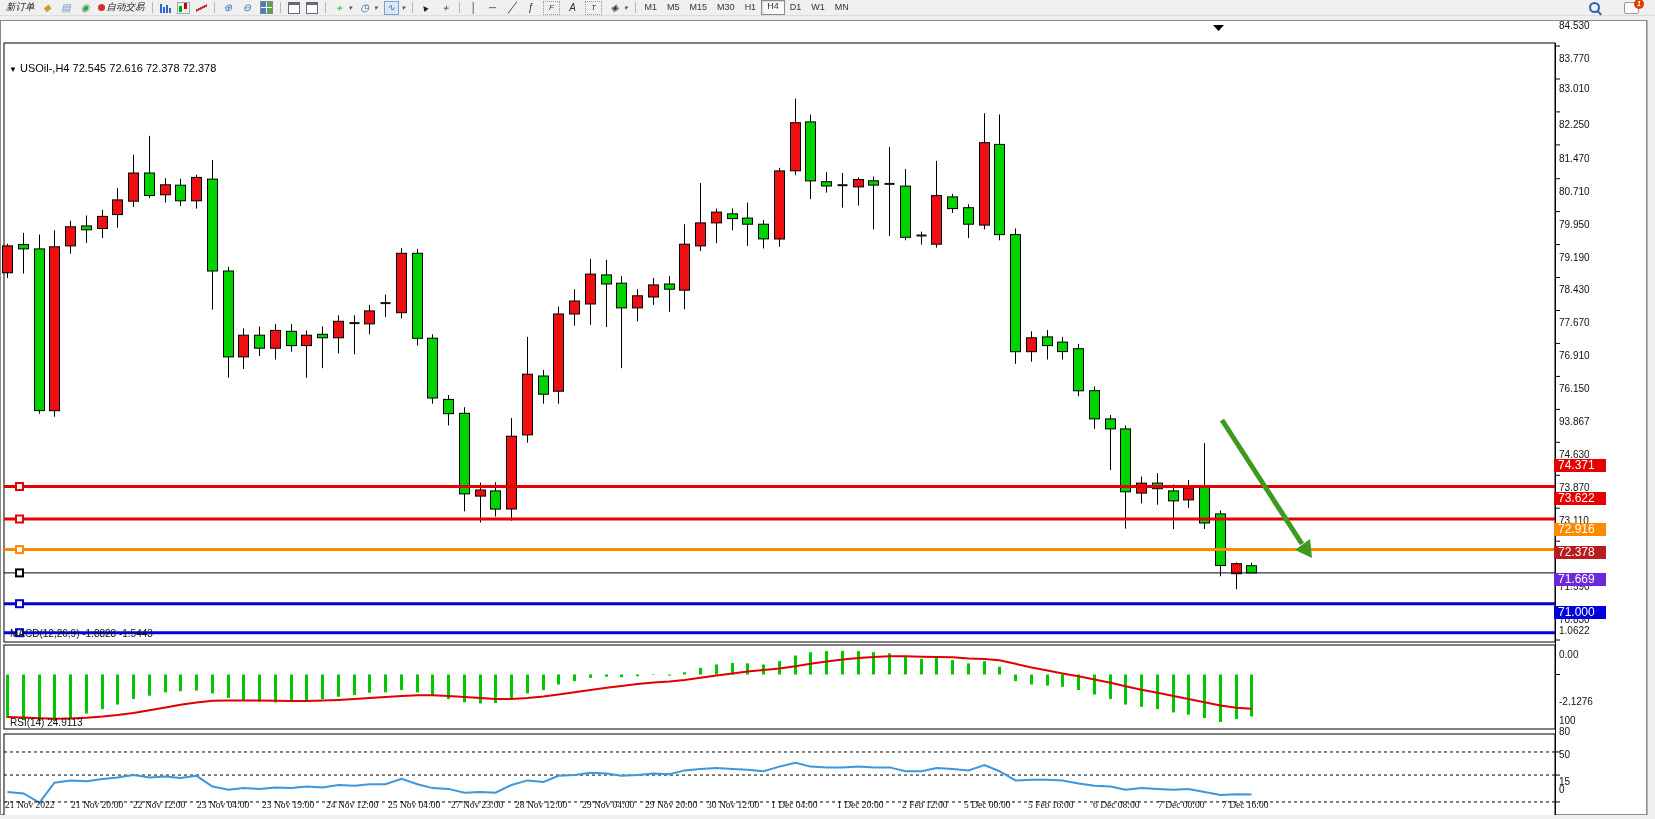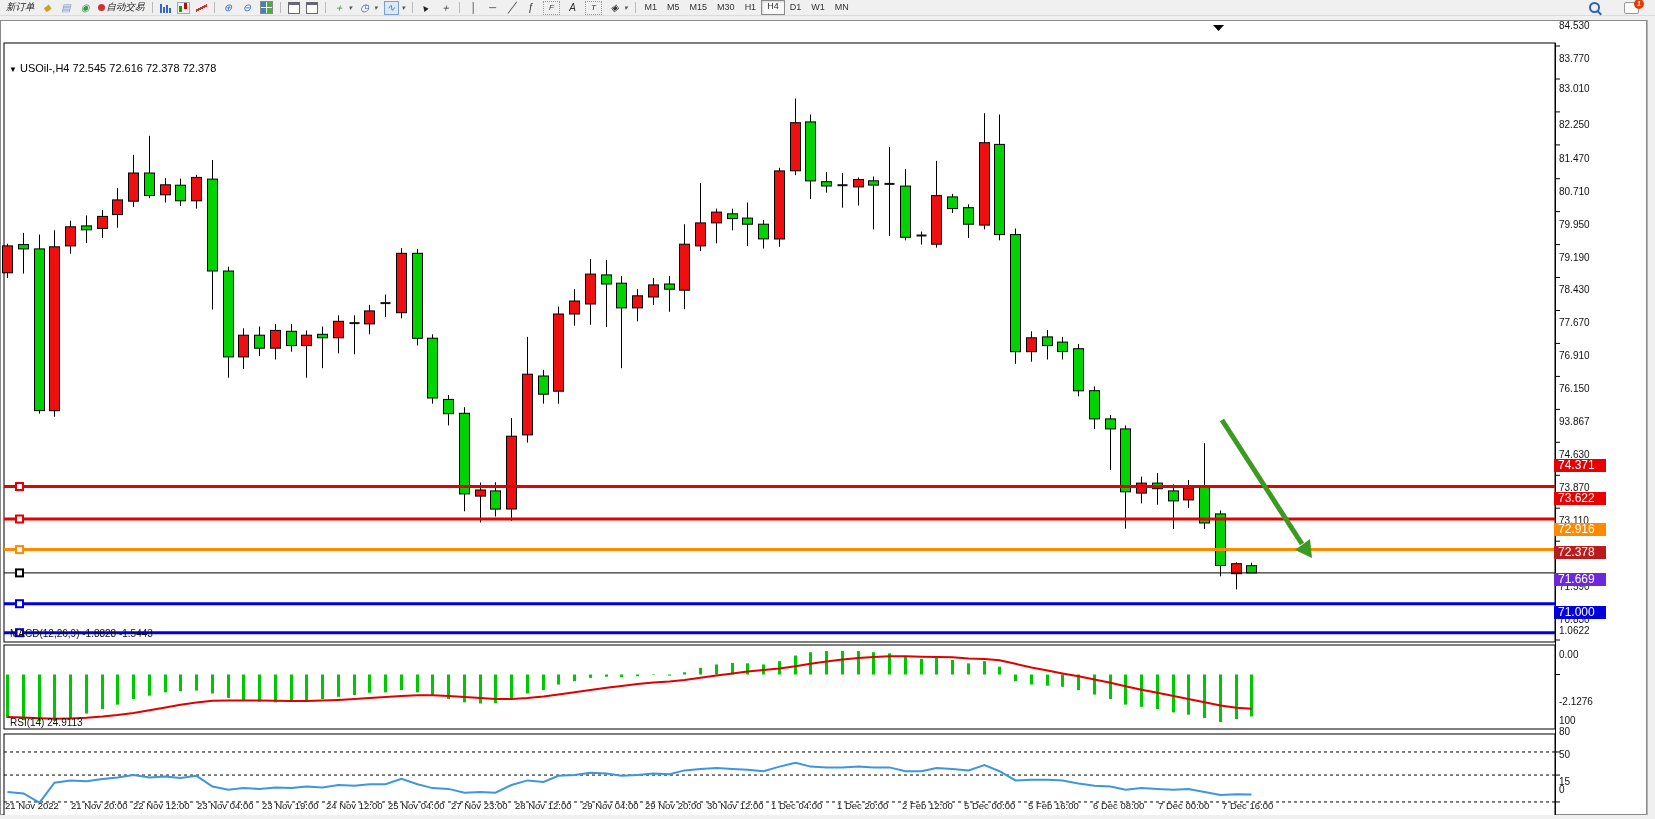--- a/index.html
+++ b/index.html
@@ -35,21 +35,21 @@
   .tf-btn.active{background:#fafafa;border:1px solid #8a8a8a;line-height:11px;box-shadow:inset 1px 1px 2px #d5d5d5;}
   .grow{flex:1 1 auto;}
   
   #chart{position:absolute;left:0;top:20px;width:1647px;height:795px;background:#ffffff;border:1px solid #8a8a8a;box-sizing:border-box;}
   #chart-svg{position:absolute;left:0;top:0;}
   .ov{position:absolute;font-size:10px;color:#111;white-space:nowrap;}
   #chart-title{left:8px;top:5px;font-size:11px;color:#000;margin-top:36px;}
   #macd-label{left:9px;top:607px;}
   #rsi-label{left:9px;top:696px;}
   .ptick{left:1558px;}
-  .tlabel{font-size:9.5px;top:779px;}
+  .tlabel{font-size:9.5px;top:779px;font-family:Liberation Serif, serif;}
   .tag{left:1553px;width:52px;height:13px;line-height:13px;color:#fff;padding-left:4px;box-sizing:border-box;font-size:12px;}
   #right-strip{position:absolute;left:1647px;top:20px;width:8px;height:795px;background:#f0f0f0;border-left:1px solid #b5b5b5;box-sizing:border-box;}
   #bottom-strip{position:absolute;left:0;top:815px;width:1655px;height:4px;background:#f0f0f0;}
 </style>
 </head>
 <body>
 
 <div id="toolbar">
     <span class="tb-btn">新订单</span>
     <span class="tb-btn">

